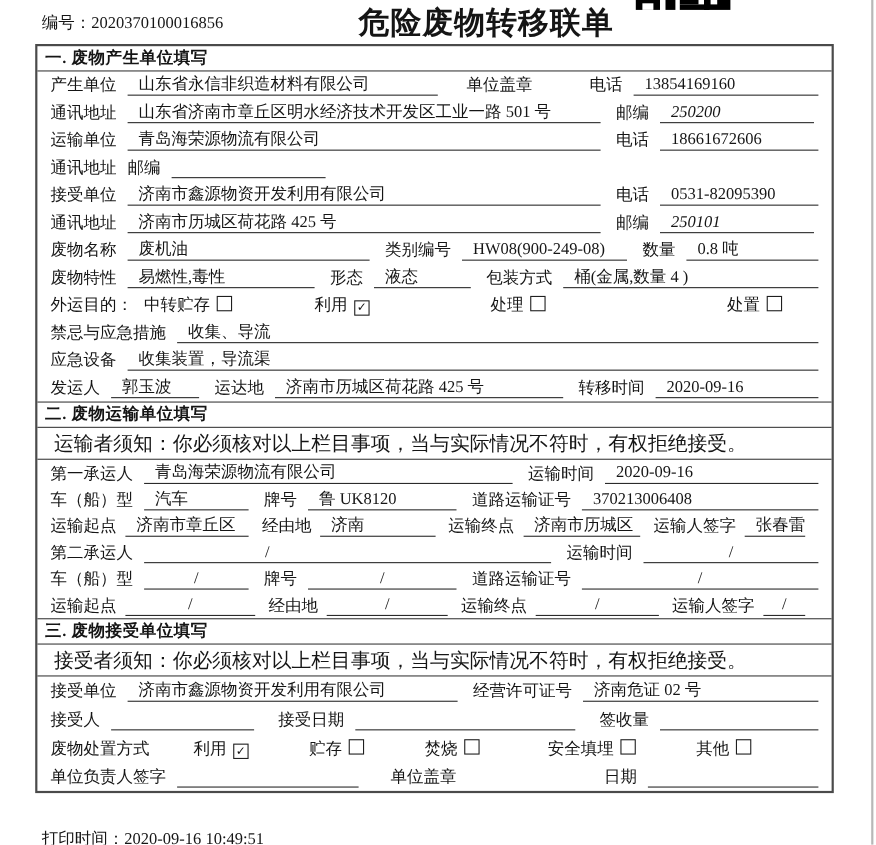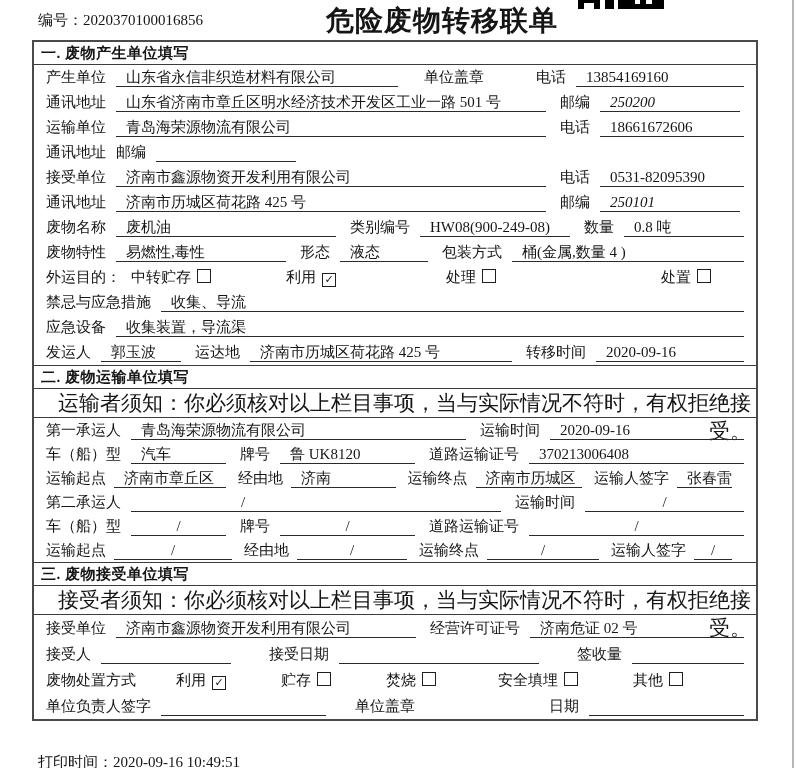--- a/index.html
+++ b/index.html
@@ -10,21 +10,21 @@
   .hdr{position:relative;height:40px;}
   .serial{position:absolute;left:6px;top:11px;font-size:15px;white-space:nowrap;}
   .title{position:absolute;left:0;top:2px;width:100%;text-align:center;padding-left:94px;
          box-sizing:border-box;font-size:28px;font-weight:bold;letter-spacing:1px;}
   .qr{position:absolute;left:546px;top:0;width:86px;height:9px;}
   .qr div{position:absolute;background:#000;}
   .tbl{border:2px solid #4a4a4a;background:#fff;}
   .sec-h{height:22px;line-height:22px;font-weight:bold;font-size:15px;padding:0 7px;
          border-bottom:1.6px solid #3c3c3c;letter-spacing:0.5px;}
   .sec-h.mid{border-top:1.6px solid #3c3c3c;}
-  .note{height:28px;line-height:28px;padding:0 5px;font-size:21px;border-bottom:1.6px solid #3c3c3c;text-align:right;}
+  .note{height:28px;line-height:28px;padding:0 15px;font-size:18px;border-bottom:1.6px solid #3c3c3c;}
   .row{display:flex;align-items:center;height:25px;padding:0 12px;font-size:15px;}
   .row.h24{height:24px;}
   .row.h26{height:26px;}
   .lbl{white-space:nowrap;margin-right:10px;}
   .val{border-bottom:1.2px solid #2b2b2b;height:19px;line-height:18px;padding-left:10px;
        margin-right:14px;white-space:nowrap;box-sizing:border-box;overflow:visible;}
   .val:last-child{margin-right:0;}
   .grow{flex:1;margin-right:0;}
   .ctr{text-align:center;padding-left:0;}
   .ind{padding-left:110px;}
@@ -34,21 +34,21 @@
   .w155{width:155px;}.w165{width:165px;}.w168{width:168px;}.w170{width:170px;}.w200{width:200px;}
   .w220{width:220px;}.w262{width:262px;}.w282{width:282px;}.w300{width:300px;}
   .w335{width:335px;}.w370{width:370px;}.w430{width:430px;}
   .tight .val{margin-right:12px;}
   .tight .lbl{margin-right:8px;}
   .cb{display:inline-block;width:12px;height:12px;border:1.4px solid #1f1f1f;margin-left:6px;
       font-size:11px;line-height:12px;text-align:center;vertical-align:-1px;font-family:"DejaVu Sans",sans-serif;}
   .opt{white-space:nowrap;}
   .ml75{margin-left:75px;}.ml110{margin-left:110px;}.ml165{margin-left:165px;}
   .ml30{margin-left:30px;}.ml55{margin-left:55px;}.ml40{margin-left:62px;}
-  .ml12{margin-left:12px;}.ml15{margin-left:15px;}.ml20{margin-left:24px;}
+  .ml12{margin-left:12px;}.ml15{margin-left:15px;}.ml20{margin-left:8px;}
   .footer{position:absolute;left:6px;top:753px;font-size:15px;white-space:nowrap;}
 </style>
 </head>
 <body>
 
 <div class="doc">
 
   <div class="hdr">
     <div class="serial"><span>编号：</span><span>2020370100016856</span></div>
     <div class="title">危险废物转移联单</div>

